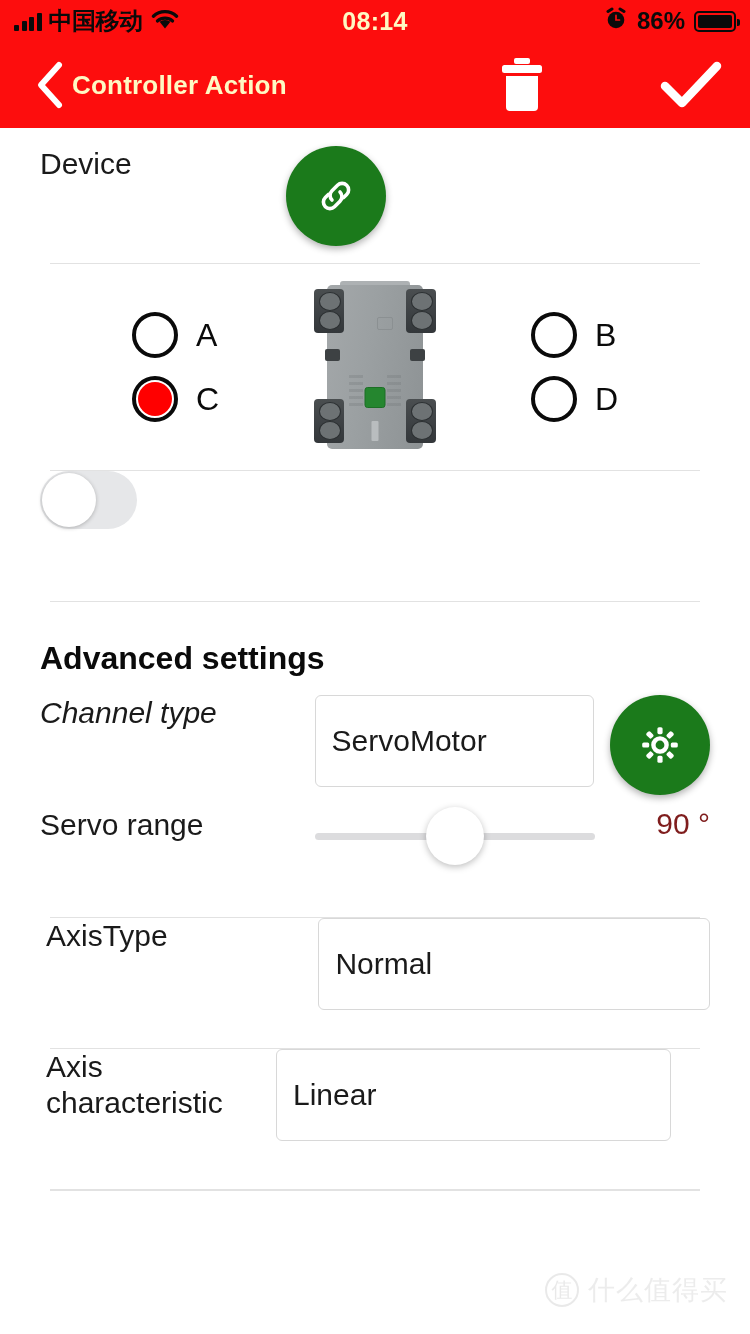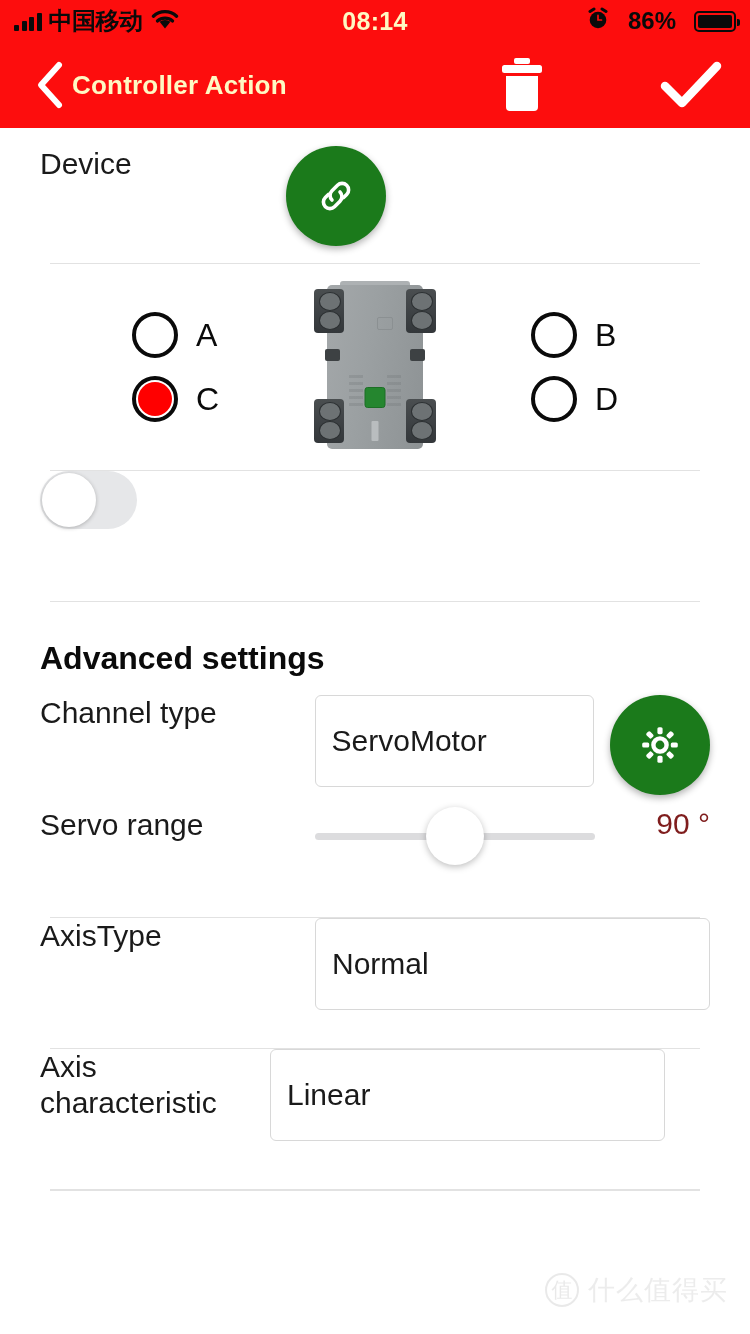--- a/index.html
+++ b/index.html
@@ -61,21 +61,21 @@
     text-align: center;
     font-size: 25px;
     font-weight: 700;
     color: #fef9c3;
     letter-spacing: 0.3px;
   }
   .status-right {
     margin-left: auto;
     display: flex;
     align-items: center;
-    gap: 18px;
+    gap: 9px;
     position: relative;
     z-index: 2;
   }
   .battery-pct { font-size: 24px; font-weight: 600; color: #0a0a0a; }
   .battery-shell {
     width: 42px; height: 21px;
     border: 2.5px solid #0a0a0a;
     border-radius: 5px;
     position: relative;
     display: flex; align-items: center;
@@ -310,21 +310,21 @@
   
   .adv-heading {
     font-size: 32px;
     font-weight: 700;
     color: #0a0a0a;
     padding: 38px 0 18px 0;
   }
 
   
   .channel-row { height: 112px; }
-  .channel-label { width: 275px; }
+  .channel-label { width: 275px; font-style: italic; }
   .channel-field { width: 280px; }
   .channel-btn { margin-left: 16px; }
 
   
   .servo-row { height: 110px; }
   .servo-label { width: 275px; }
   .slider {
     position: relative;
     height: 58px;
     display: flex;
@@ -349,21 +349,21 @@
   }
   .value-text {
     font-size: 30px;
     color: #7f1d1d;
     margin-left: auto;
     white-space: nowrap;
   }
 
   
   .axis-row { height: 130px; }
-  .axis-label { width: 275px; }
+  .axis-label { width: 275px; margin-left: 6px; }
   .axis-field { width: 395px; }
   .axis-char-row { height: 140px; }
 
   
   .dead-row { height: 120px; }
   .dead-label { width: 275px; }
 
   
   .watermark {
     position: absolute;

